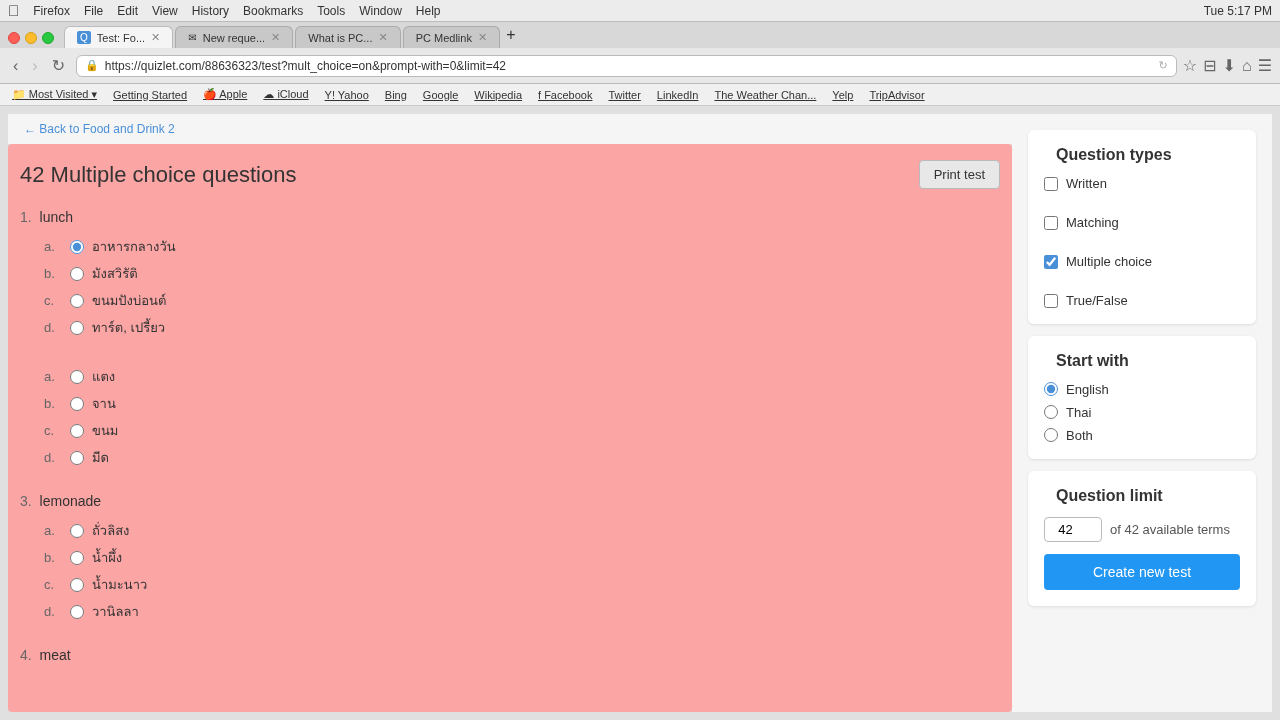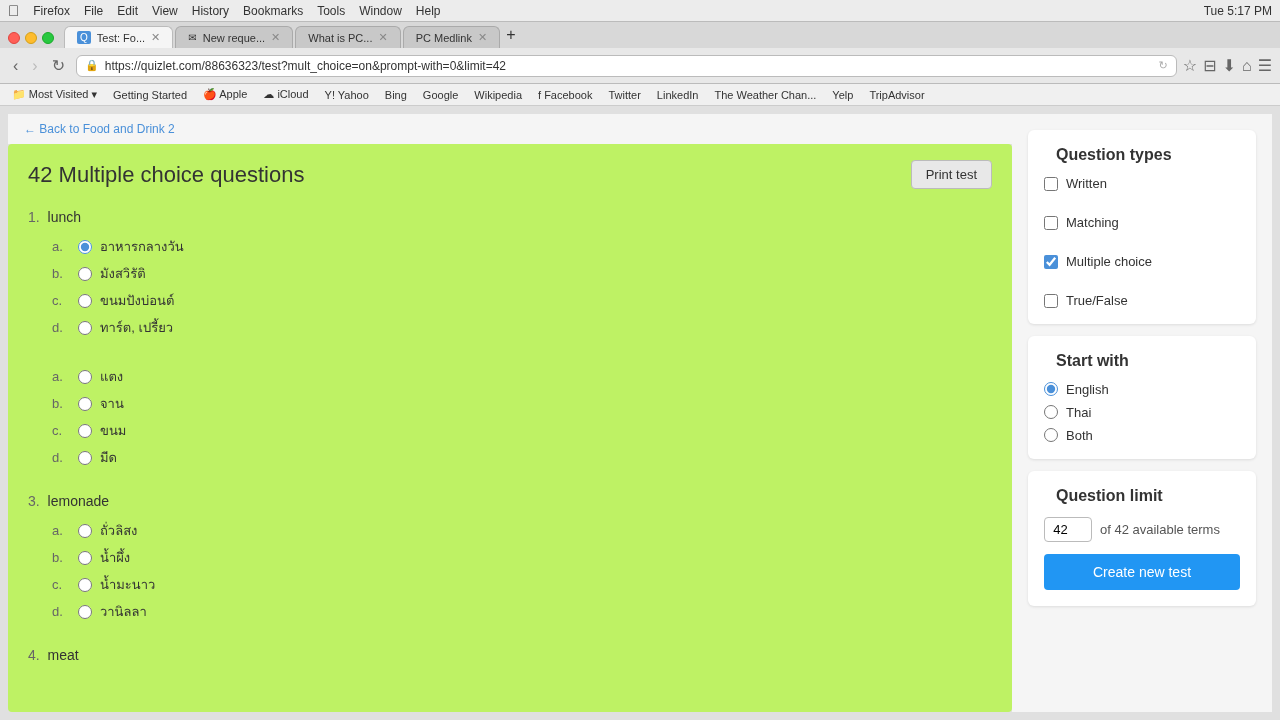--- a/index.html
+++ b/index.html
@@ -111,20 +111,21 @@
     }
     .bookmark-item {
       display: flex;
       align-items: center;
       gap: 3px;
       cursor: pointer;
       padding: 1px 4px;
       border-radius: 3px;
       white-space: nowrap;
       color: #333;
+      text-decoration: underline;
     }
 
     
     .back-link-bar {
       background: #f5f5f5;
       padding: 8px 16px;
       font-size: 12px;
       color: #555;
       cursor: pointer;
     }
@@ -246,21 +247,21 @@
       margin-top: 4px;
     }
     .question-limit-input-row {
       display: flex;
       align-items: center;
       gap: 8px;
       font-size: 13px;
       margin-bottom: 12px;
     }
     .limit-input {
-      width: 48px;
+      width: 58px;
       padding: 4px 6px;
       border: 1px solid #bbb;
       border-radius: 4px;
       font-size: 13px;
       text-align: center;
     }
     .available-text {
       color: #555;
       font-size: 13px;
     }
@@ -296,23 +297,23 @@
       display: flex;
       flex-direction: column;
       flex: 1;
       overflow: hidden;
       padding: 8px 0 8px 8px;
     }
 
     .main-card {
       flex: 1;
       overflow-y: auto;
-      background: #bef264;
+      background: #fca5a5;
       border-radius: 4px;
-      padding: 16px 20px;
+      padding: 16px 12px;
     }
   </style>
 </head>
 <body>
 
 <div class="full-page">
 
   <div class="mac-menubar">
     <span class="apple"></span>
     <span>Firefox</span>

